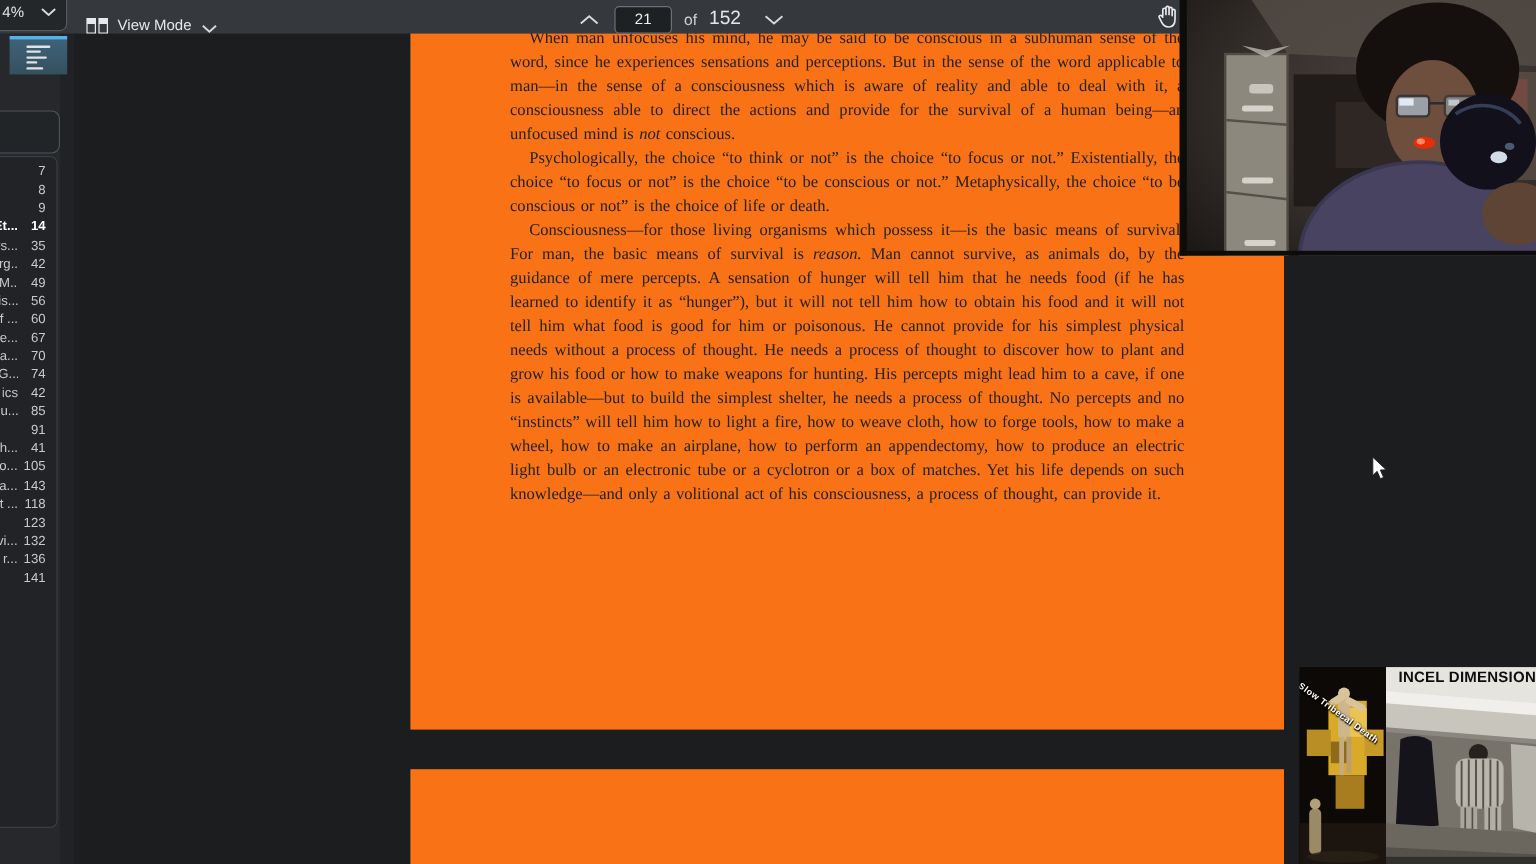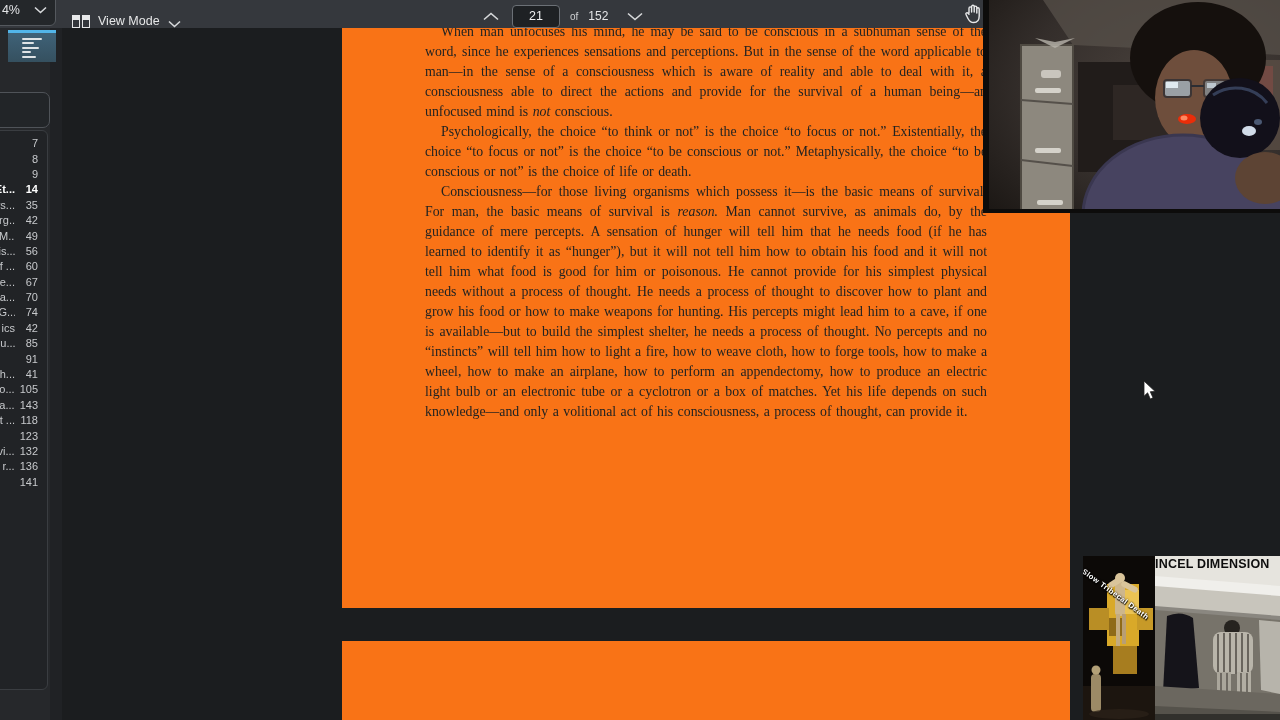--- a/index.html
+++ b/index.html
@@ -15,22 +15,22 @@
     padding-right:8px;box-sizing:border-box;gap:14px;}
   .zoom-label{color:#e4e5e7;font-size:12.5px;}
   .vm-group{position:absolute;left:72px;top:0;height:28px;display:flex;align-items:flex-end;gap:8px;cursor:default;}
   .vm-icon{display:flex;gap:2px;}
   .vm-icon .pg{width:8px;height:13px;border:1.5px solid #e8e9ea;box-sizing:border-box;border-top:5px solid #e8e9ea;}
   .vm-label{color:#e6e7e8;font-size:12.5px;}
   .pagenav{position:absolute;left:480px;top:0;height:32px;display:flex;align-items:center;gap:10px;}
   .chev-btn{width:22px;height:22px;display:flex;align-items:center;justify-content:center;}
   .page-input{width:46px;height:21px;background:#1e2124;border:1px solid #6b7076;border-radius:4px;
     color:#f0f1f2;font-size:12.5px;text-align:center;font-family:"Liberation Sans",sans-serif;padding:0;}
-  .of-label{color:#cfd1d3;font-size:10px;}
-  .total-label{color:#e4e5e7;font-size:12px;text-align:right;}
+  .of-label{color:#cfd1d3;font-size:13px;}
+  .total-label{color:#e4e5e7;font-size:16px;text-align:right;}
   .hand-btn{position:absolute;left:961px;top:2px;width:24px;height:24px;display:flex;align-items:center;justify-content:center;}
   
   .sidebar{position:absolute;top:28px;left:0;width:50px;height:692px;background:#26282b;z-index:20;}
   .side-strip{position:absolute;top:28px;left:50px;width:12px;height:692px;background:#202225;z-index:20;}
   .side-tab{position:absolute;top:30px;left:8px;width:48px;height:32px;z-index:22;
     background:linear-gradient(#3f6278,#35505f);border-top:3px solid #52b5e9;box-sizing:border-box;
     display:flex;flex-direction:column;justify-content:center;align-items:center;gap:2.5px;}
   .side-tab .ln{height:2px;background:#dfe3e5;border-radius:1px;}
   .side-search{position:absolute;top:92px;left:-62px;width:110px;height:34px;background:#222528;
     border:1px solid #4f5358;border-radius:7px;z-index:21;}
@@ -49,21 +49,21 @@
     text-align:justify;color:#222322;text-indent:16px;word-spacing:1px;}
   
   .webcam{position:absolute;left:983px;top:0;width:297px;height:213px;z-index:40;background:#241f1d;}
   
   .meme{position:absolute;left:1083px;top:556px;width:197px;height:164px;z-index:40;display:flex;}
   .meme-left{position:relative;width:72px;height:164px;background:#0c0907;overflow:hidden;}
   .meme-caption{position:absolute;top:6px;left:-4px;width:110px;color:#fff;font-size:7.5px;font-weight:bold;
     transform:rotate(36deg);transform-origin:left top;
     text-shadow:0 0 2px #000,1px 1px 1px #000;letter-spacing:0.5px;z-index:5;}
   .meme-right{position:relative;width:125px;height:164px;background:#efeeea;overflow:hidden;}
-  .meme-title{position:absolute;top:1px;left:0;width:100%;text-align:left;color:#0d0d0d;
+  .meme-title{position:absolute;top:1px;left:0;width:100%;text-align:right;color:#0d0d0d;
     font-size:12.5px;font-weight:bold;letter-spacing:0.2px;font-family:"Liberation Sans",sans-serif;z-index:5;}
   
   .cursor{position:absolute;left:1143px;top:380px;z-index:60;}
 </style>
 </head>
 <body>
 
 <div class="toolbar">
   <div class="zoom-box">
     <span class="zoom-label">4%</span>

